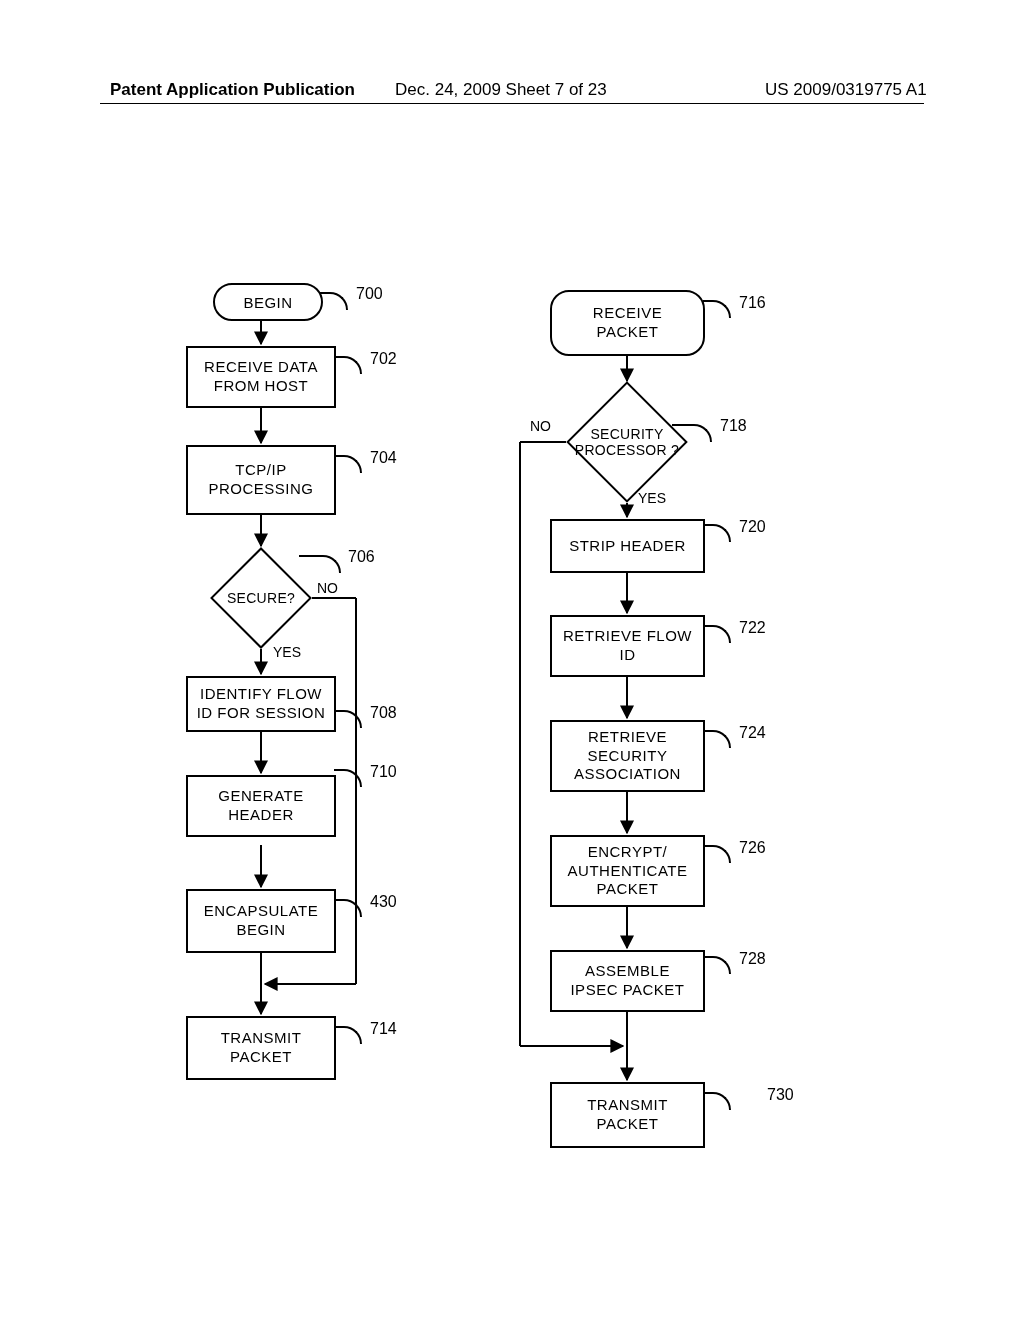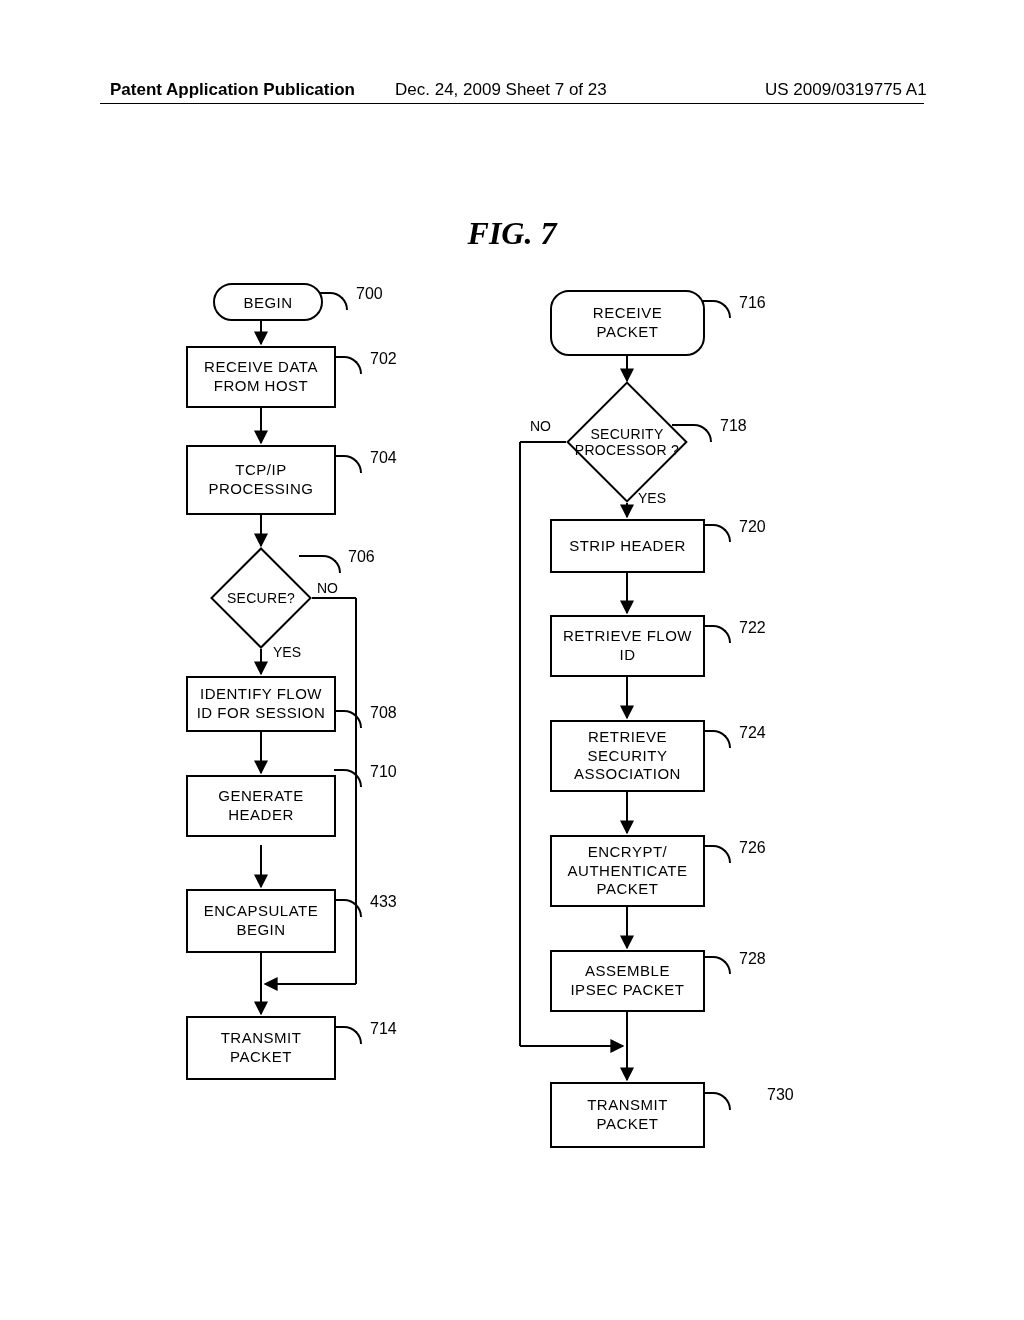--- a/index.html
+++ b/index.html
@@ -82,21 +82,20 @@
 
 <div class="page">
 
   <div class="header">
     <div class="header-left">Patent Application Publication</div>
     <div class="header-mid">Dec. 24, 2009  Sheet 7 of 23</div>
     <div class="header-right">US 2009/0319775 A1</div>
   </div>
   <div class="hr"></div>
 
-  <div class="fig-title">FIG. 7</div>
 
   <div class="terminator" style="left:213px; top:283px; width:110px; height:38px;">
     <span>BEGIN</span>
   </div>
   <div class="leader" style="left:320px; top:292px;"></div>
   <div class="ref-label" style="left:356px; top:285px;">700</div>
 
   <div class="box" style="left:186px; top:346px; width:150px; height:62px;">
     <span style="white-space:pre-line;">RECEIVE  DATA
 FROM  HOST</span>
@@ -132,21 +131,21 @@
 HEADER</span>
   </div>
   <div class="leader" style="left:334px; top:769px;"></div>
   <div class="ref-label" style="left:370px; top:763px;">710</div>
 
   <div class="box" style="left:186px; top:889px; width:150px; height:64px;">
     <span style="white-space:pre-line;">ENCAPSULATE
 BEGIN</span>
   </div>
   <div class="leader" style="left:334px; top:899px;"></div>
-  <div class="ref-label" style="left:370px; top:893px;">433</div>
+  <div class="ref-label" style="left:370px; top:893px;">430</div>
 
   <div class="box" style="left:186px; top:1016px; width:150px; height:64px;">
     <span style="white-space:pre-line;">TRANSMIT
 PACKET</span>
   </div>
   <div class="leader" style="left:334px; top:1026px;"></div>
   <div class="ref-label" style="left:370px; top:1020px;">714</div>
 
   <div class="box" style="left:550px; top:290px; width:155px; height:66px;border-radius:19px;">
     <span style="white-space:pre-line;">RECEIVE

